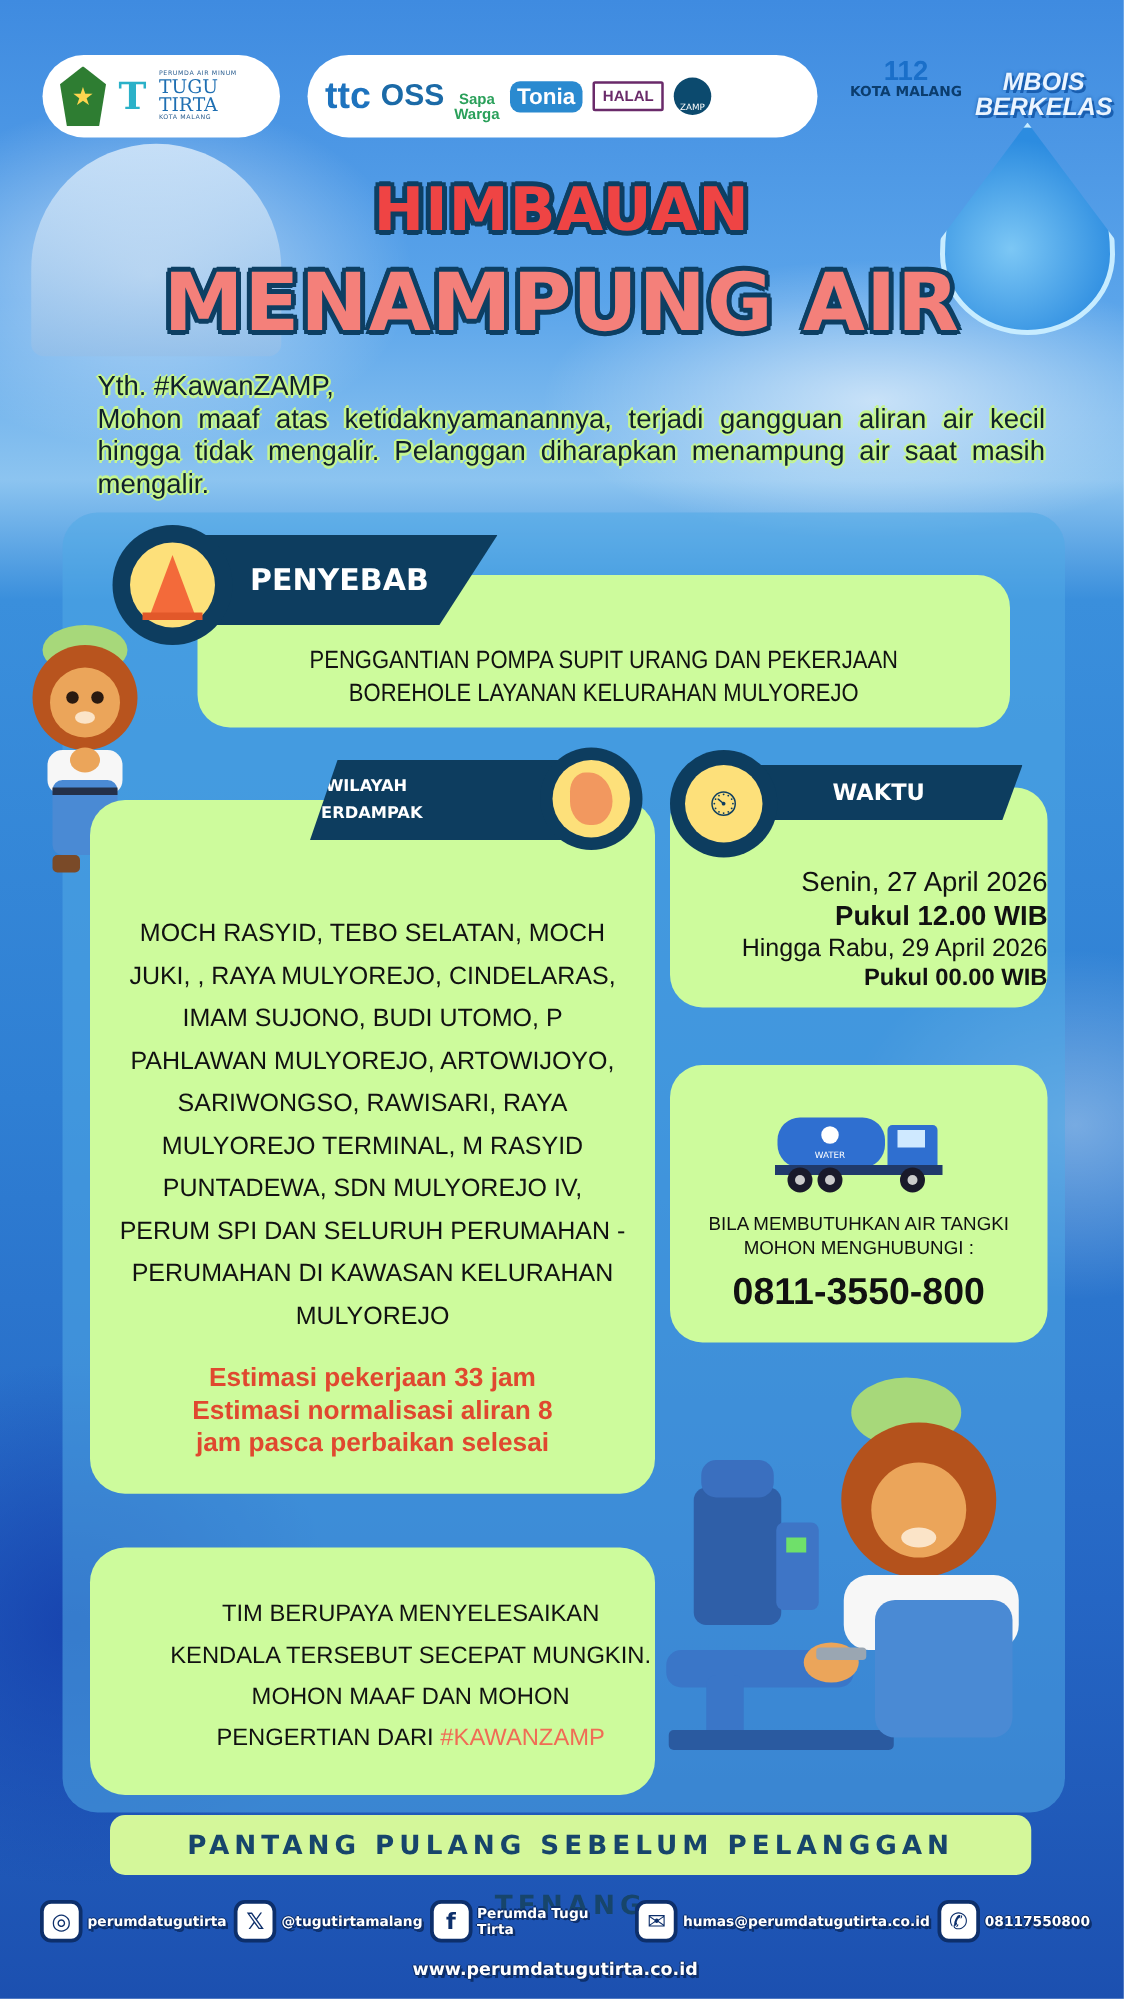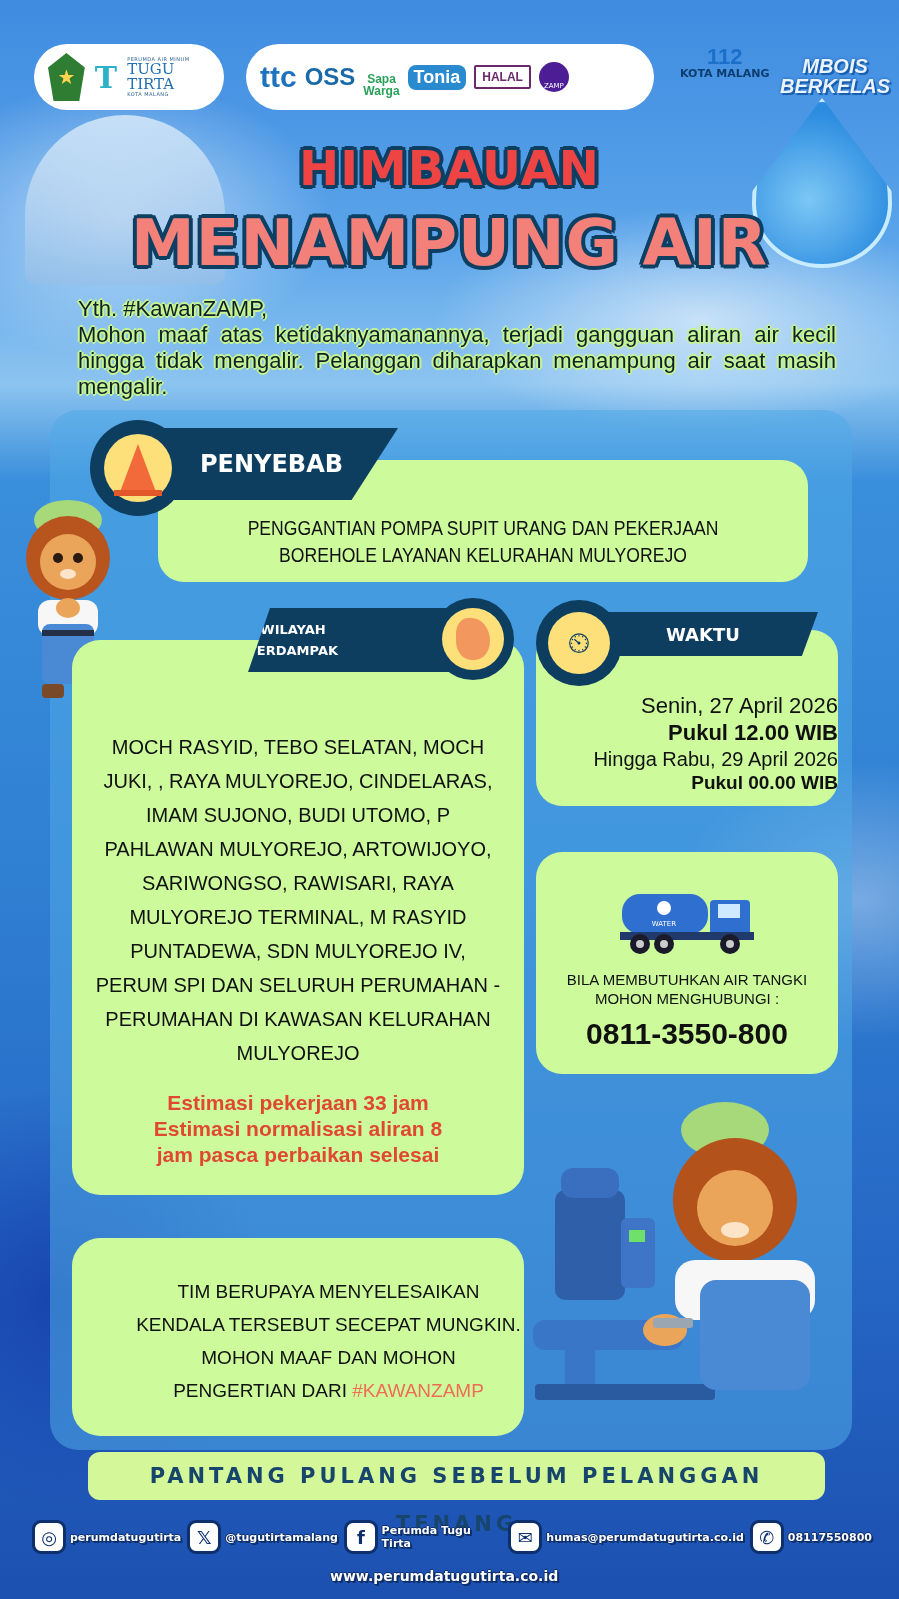--- a/index.html
+++ b/index.html
@@ -31,21 +31,21 @@
   .tt-logo { display:flex; flex-direction:column; line-height:1; }
   .tt-small { font-size: 5px; color:#2a5d8f; letter-spacing:0.5px; }
   .tt-big { font-family: "DejaVu Serif", serif; font-size: 15px; color: #1f6fb2; }
   .tt-mark { font-family: "DejaVu Serif", serif; color:#2bb1c8; font-size: 30px; font-weight:bold; }
   .lg { font-weight: bold; font-family: "Liberation Sans", sans-serif; }
   .lg-ttc { font-size: 30px; color: #1e73be; }
   .lg-oss { font-size: 24px; color:#1b6aa7; font-family: "Liberation Sans Narrow", "Liberation Sans", sans-serif; }
   .lg-sapa { font-size: 12px; color:#2aa05a; line-height: 1; text-align:center;margin-top:16px; }
   .lg-tonia { font-size: 18px; color:#fff; background:#2a8ad0; padding:2px 6px; border-radius:8px; }
   .lg-halal { border: 2px solid #6a2a6a; color:#6a2a6a; font-size: 12px; padding: 3px 6px; border-radius:2px; }
-  .lg-zamp { width: 30px; height: 30px; border-radius:50%; background:#4c1d95; color:#fff; font-size:7px; display:flex; align-items:flex-end; justify-content:center; padding-bottom:2px; }
+  .lg-zamp { width: 30px; height: 30px; border-radius:50%; background:#0c4a6e; color:#fff; font-size:7px; display:flex; align-items:flex-end; justify-content:center; padding-bottom:2px; }
   .lg-112 { left: 680px; top: 46px; color: #0f4d8a; text-align:center; line-height:1; }
   .lg-112 .num { font-size: 22px; font-weight:bold; color:#1a6fc9; font-family:"Liberation Sans", sans-serif; }
   .lg-112 .sub { font-size: 11px; font-weight:bold; color:#0b3d6e; }
   .lg-mbois { left: 756px; top: 56px; color:#eaf4ff; font-weight: bold; font-size: 20px; line-height: 1; text-align:center; text-shadow: 0 0 3px #1a5fb0, 2px 2px 0 #1a5fb0; font-family:"Liberation Sans", sans-serif; font-style: italic; margin-left: 24px; }
 
   
   .drop {
     left: 752px; top: 98px; width: 140px; height: 170px;
     background: radial-gradient(circle at 40% 60%, #7cc7f5, #2c8ce0 70%);
     border: 4px solid #c7ecff;

